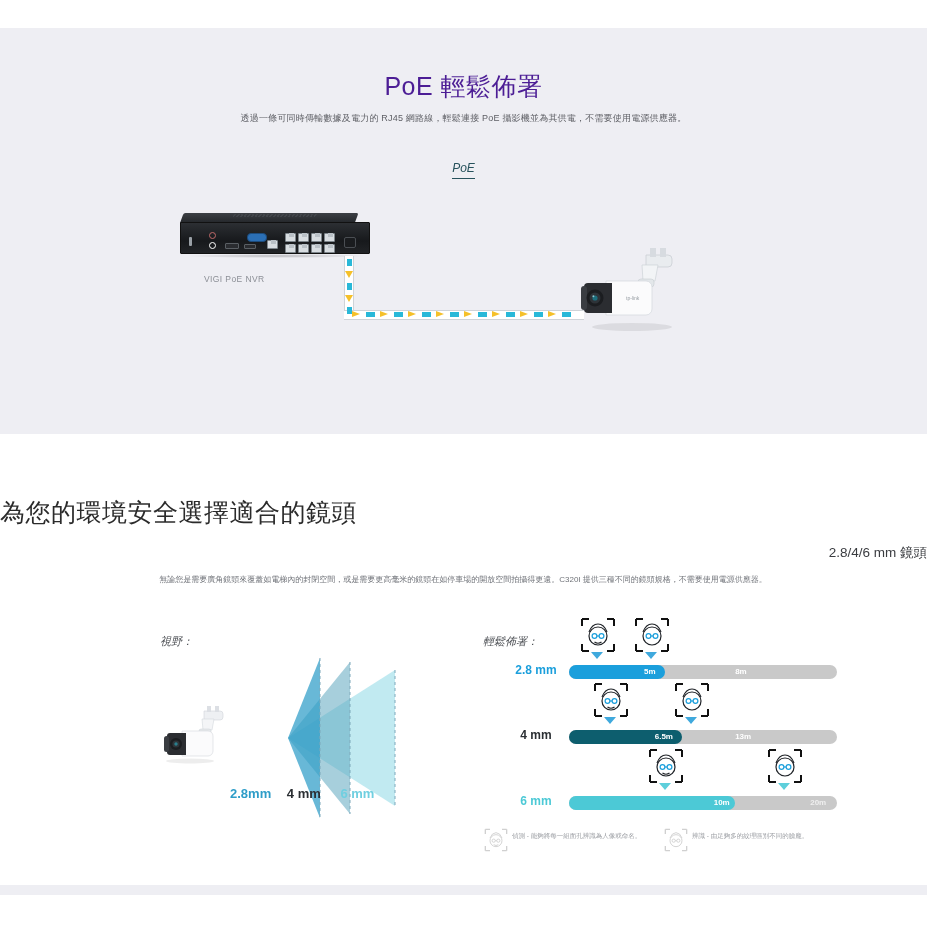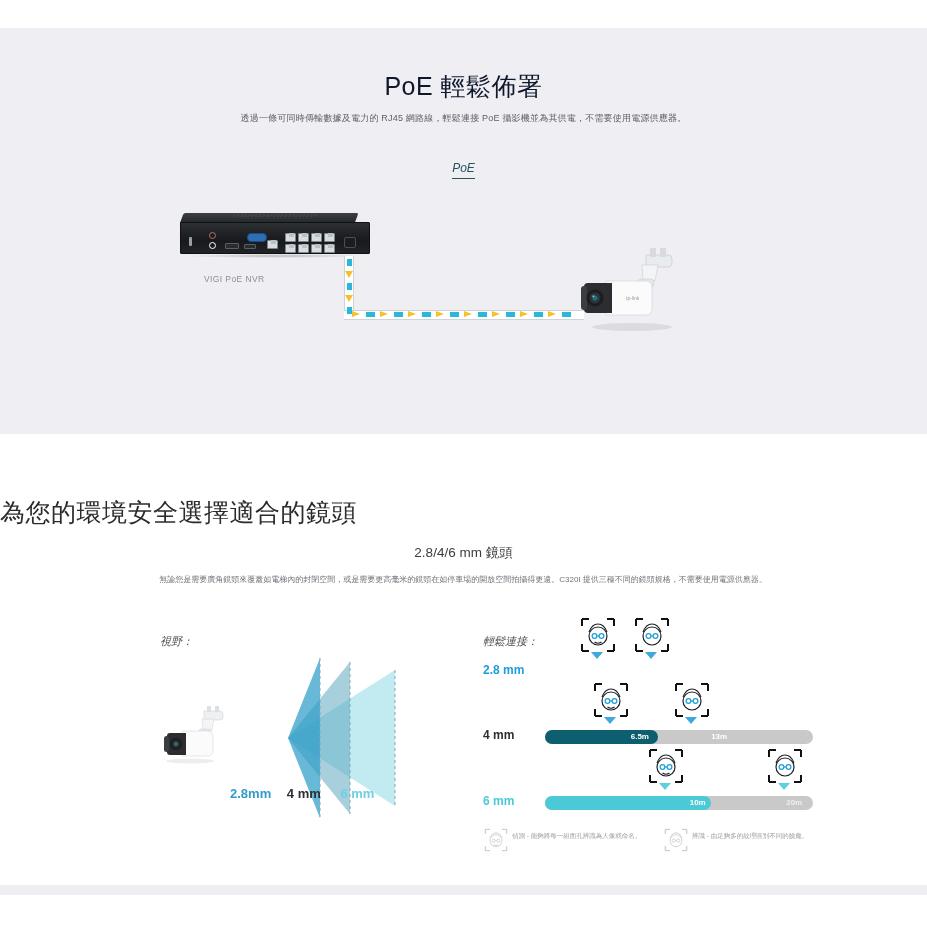--- a/index.html
+++ b/index.html
@@ -13,21 +13,21 @@
 
   
   .sec-poe {
     position: absolute; left: 0; top: 28px;
     width: 927px; height: 406px;
     background: #eeeef3;
   }
   .poe-title {
     position: absolute; left: 0; top: 42px; width: 927px;
     text-align: center;
-    font-size: 25px; font-weight: 400; color: #0f172a;
+    font-size: 25px; font-weight: 400; color: #4c1d95;
     letter-spacing: .5px;
   }
   .poe-sub {
     position: absolute; left: 0; top: 84px; width: 927px;
     text-align: center;
     font-size: 9px; color: #5f6066; letter-spacing: .2px;
   }
   .poe-badge {
     position: absolute; left: 0; top: 130px; width: 927px;
     text-align: center;
@@ -105,38 +105,38 @@
     width: 20px; height: 10px; background: #29b8d8;
   }
 
   
   .sec-lens { position: absolute; left: 0; top: 434px; width: 927px; height: 451px; background: #ffffff; }
   .lens-title {
     position: absolute; left: 0; top: 62px; width: 927px; 
     font-size: 25px; color: #2b2b2b; font-weight: 400; letter-spacing: .5px;
   }
   .lens-sub {
-    position: absolute; left: 0; top: 110px; width: 927px; text-align: center;
+    position: absolute; left: 0; top: 110px; width: 927px; text-align: right;
     font-size: 13.5px; color: #3a3c40;
   }
   .lens-desc {
     position: absolute; left: 113px; top: 138px; width: 700px; text-align: center;
     font-size: 8px; color: #707379; line-height: 16px;
   }
 
   
   .fov-label { position: absolute; left: 160px; top: 634px; font-size: 11px; font-style: italic; color: #4b4e53; }
   .fov-stage { position: absolute; left: 160px; top: 650px; width: 280px; height: 175px; }
   .fov-cam   { position: absolute; left: 0px;  top: 55px; width: 82px; height: 62px; }
   .fov-legend { position: absolute; left: 230px; top: 786px; width: 200px; font-size: 13px; font-weight: bold; }
   .fov-legend span { display: inline-block; }
 
   
   .dist-label { position: absolute; left: 483px; top: 634px; font-size: 11px; font-style: italic; color: #4b4e53; }
-  .dist-row { position: absolute; left: 483px; width: 330px; height: 18px; }
+  .dist-row { position: absolute; left: 507px; width: 330px; height: 18px; text-align: center; }
   .dist-mm { position: absolute; left: 0; top: 0; width: 58px; font-size: 12px; font-weight: bold; }
   .track { position: absolute; left: 62px; top: 2px; width: 268px; height: 14px; background: #c9c9c9; border-radius: 7px; }
   .fill  { position: absolute; left: 0; top: 0; height: 14px; border-radius: 7px; }
   .tick-txt { position: absolute; top: 2px; font-size: 8px; color: #ffffff; font-weight: bold; }
   .caret { position: absolute; width: 0; height: 0;
            border-left: 6px solid transparent; border-right: 6px solid transparent; }
   .face { position: absolute; width: 36px; height: 36px; }
   .foot { position: absolute; font-size: 6.5px; color: #9a9da2; line-height: 9px; width: 130px; }
   .foot-face { position: absolute; width: 24px; height: 24px; }
 
@@ -270,24 +270,29 @@
       </svg>
     </div>
   </div>
 
   <div class="fov-legend">
     <span style="color:#2e9dc8;">2.8mm</span>
     <span style="color:#2b2f33;margin-left:12px;">4 mm</span>
     <span style="color:#6fcfe0;margin-left:16px;">6 mm</span>
   </div>
 
-  <div class="dist-label">輕鬆連接：</div>
+  <div class="dist-label">輕鬆佈署：</div>
 
   <div class="dist-row" style="top:663px;">
     <div class="dist-mm" style="color:#1b9fdc;">2.8 mm</div>
+    <div class="track">
+      <div class="fill" style="width:36%;background:#1b9fdc;"></div>
+      <div class="tick-txt" style="left:28%;">5m</div>
+      <div class="tick-txt" style="left:62%;">8m</div>
+    </div>
   </div>
   <div class="caret" style="left:591px;top:652px;border-top:7px solid #3fa9dd;"></div>
   <div class="caret" style="left:645px;top:652px;border-top:7px solid #3fa9dd;"></div>
   <div class="face" style="left:580px;top:617px;">
     <svg width="36" height="36" viewBox="0 0 36 36">
       <path d="M2 2 h7 M2 2 v7 M34 2 h-7 M34 2 v7 M2 34 h7 M2 34 v-7 M34 34 h-7 M34 34 v-7" stroke="#111" stroke-width="2" fill="none"></path>
       <circle cx="18" cy="19" r="9" fill="none" stroke="#1f2328" stroke-width="1.2"></circle>
       <path d="M9 15 q3-8 9-8 q6 0 9 8" fill="none" stroke="#1f2328" stroke-width="1.2"></path>
       <circle cx="14.5" cy="19" r="2.4" fill="none" stroke="#1b9fdc" stroke-width="1.2"></circle>
       <circle cx="21.5" cy="19" r="2.4" fill="none" stroke="#1b9fdc" stroke-width="1.2"></circle>

